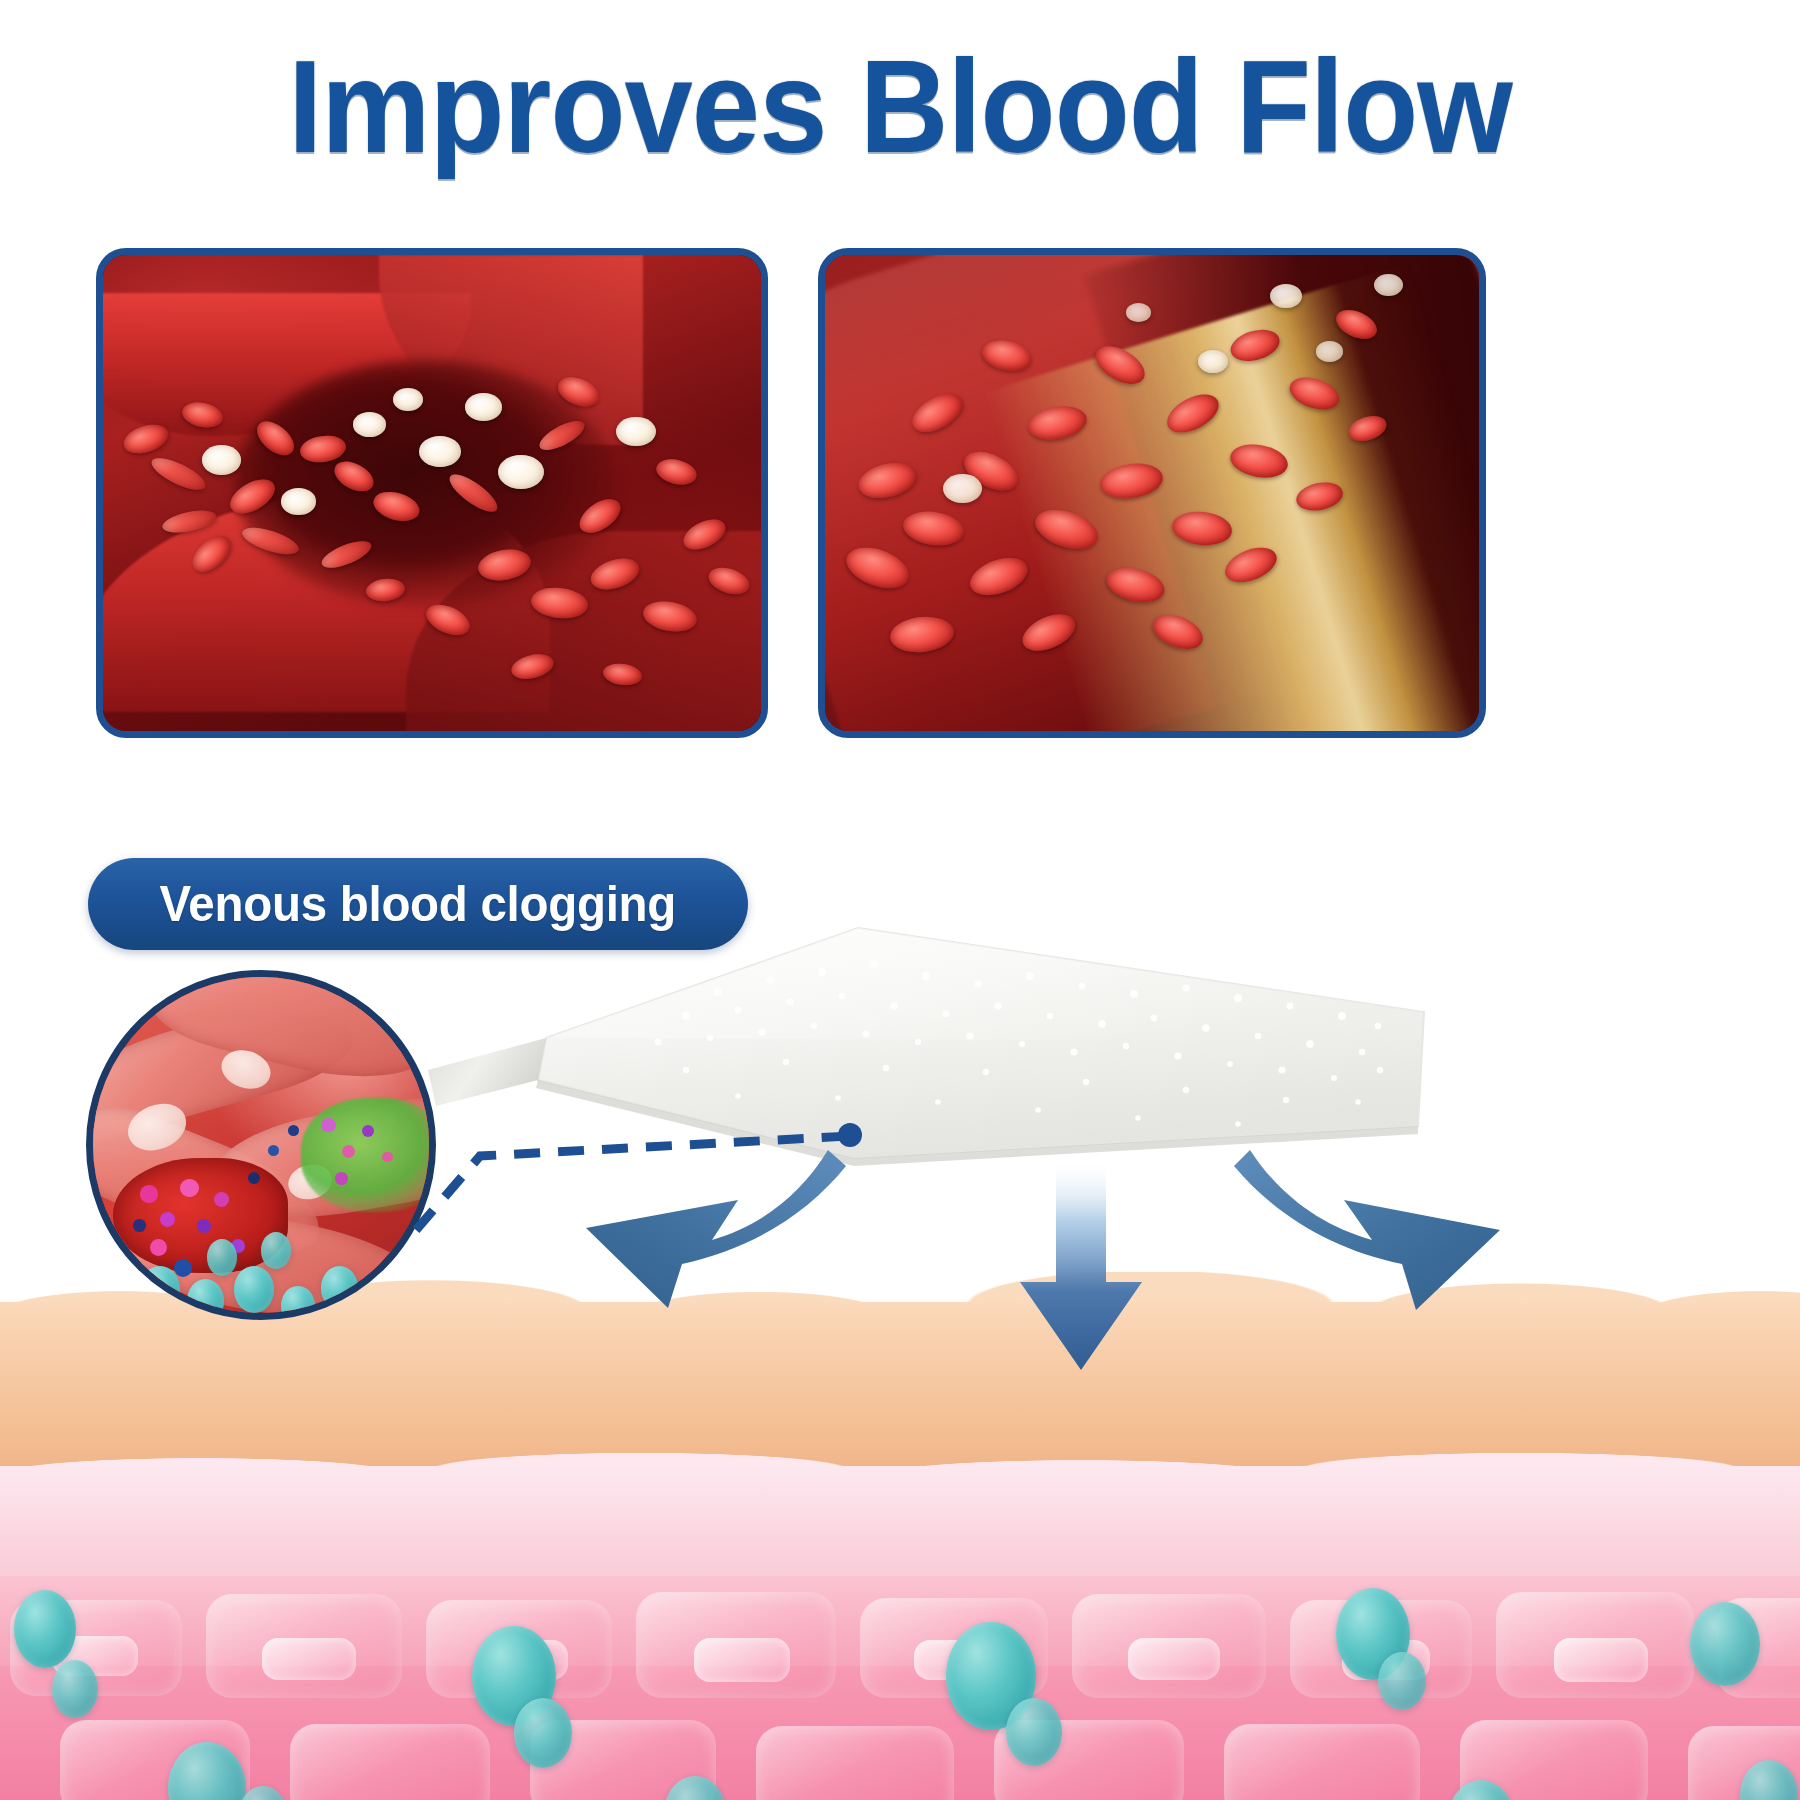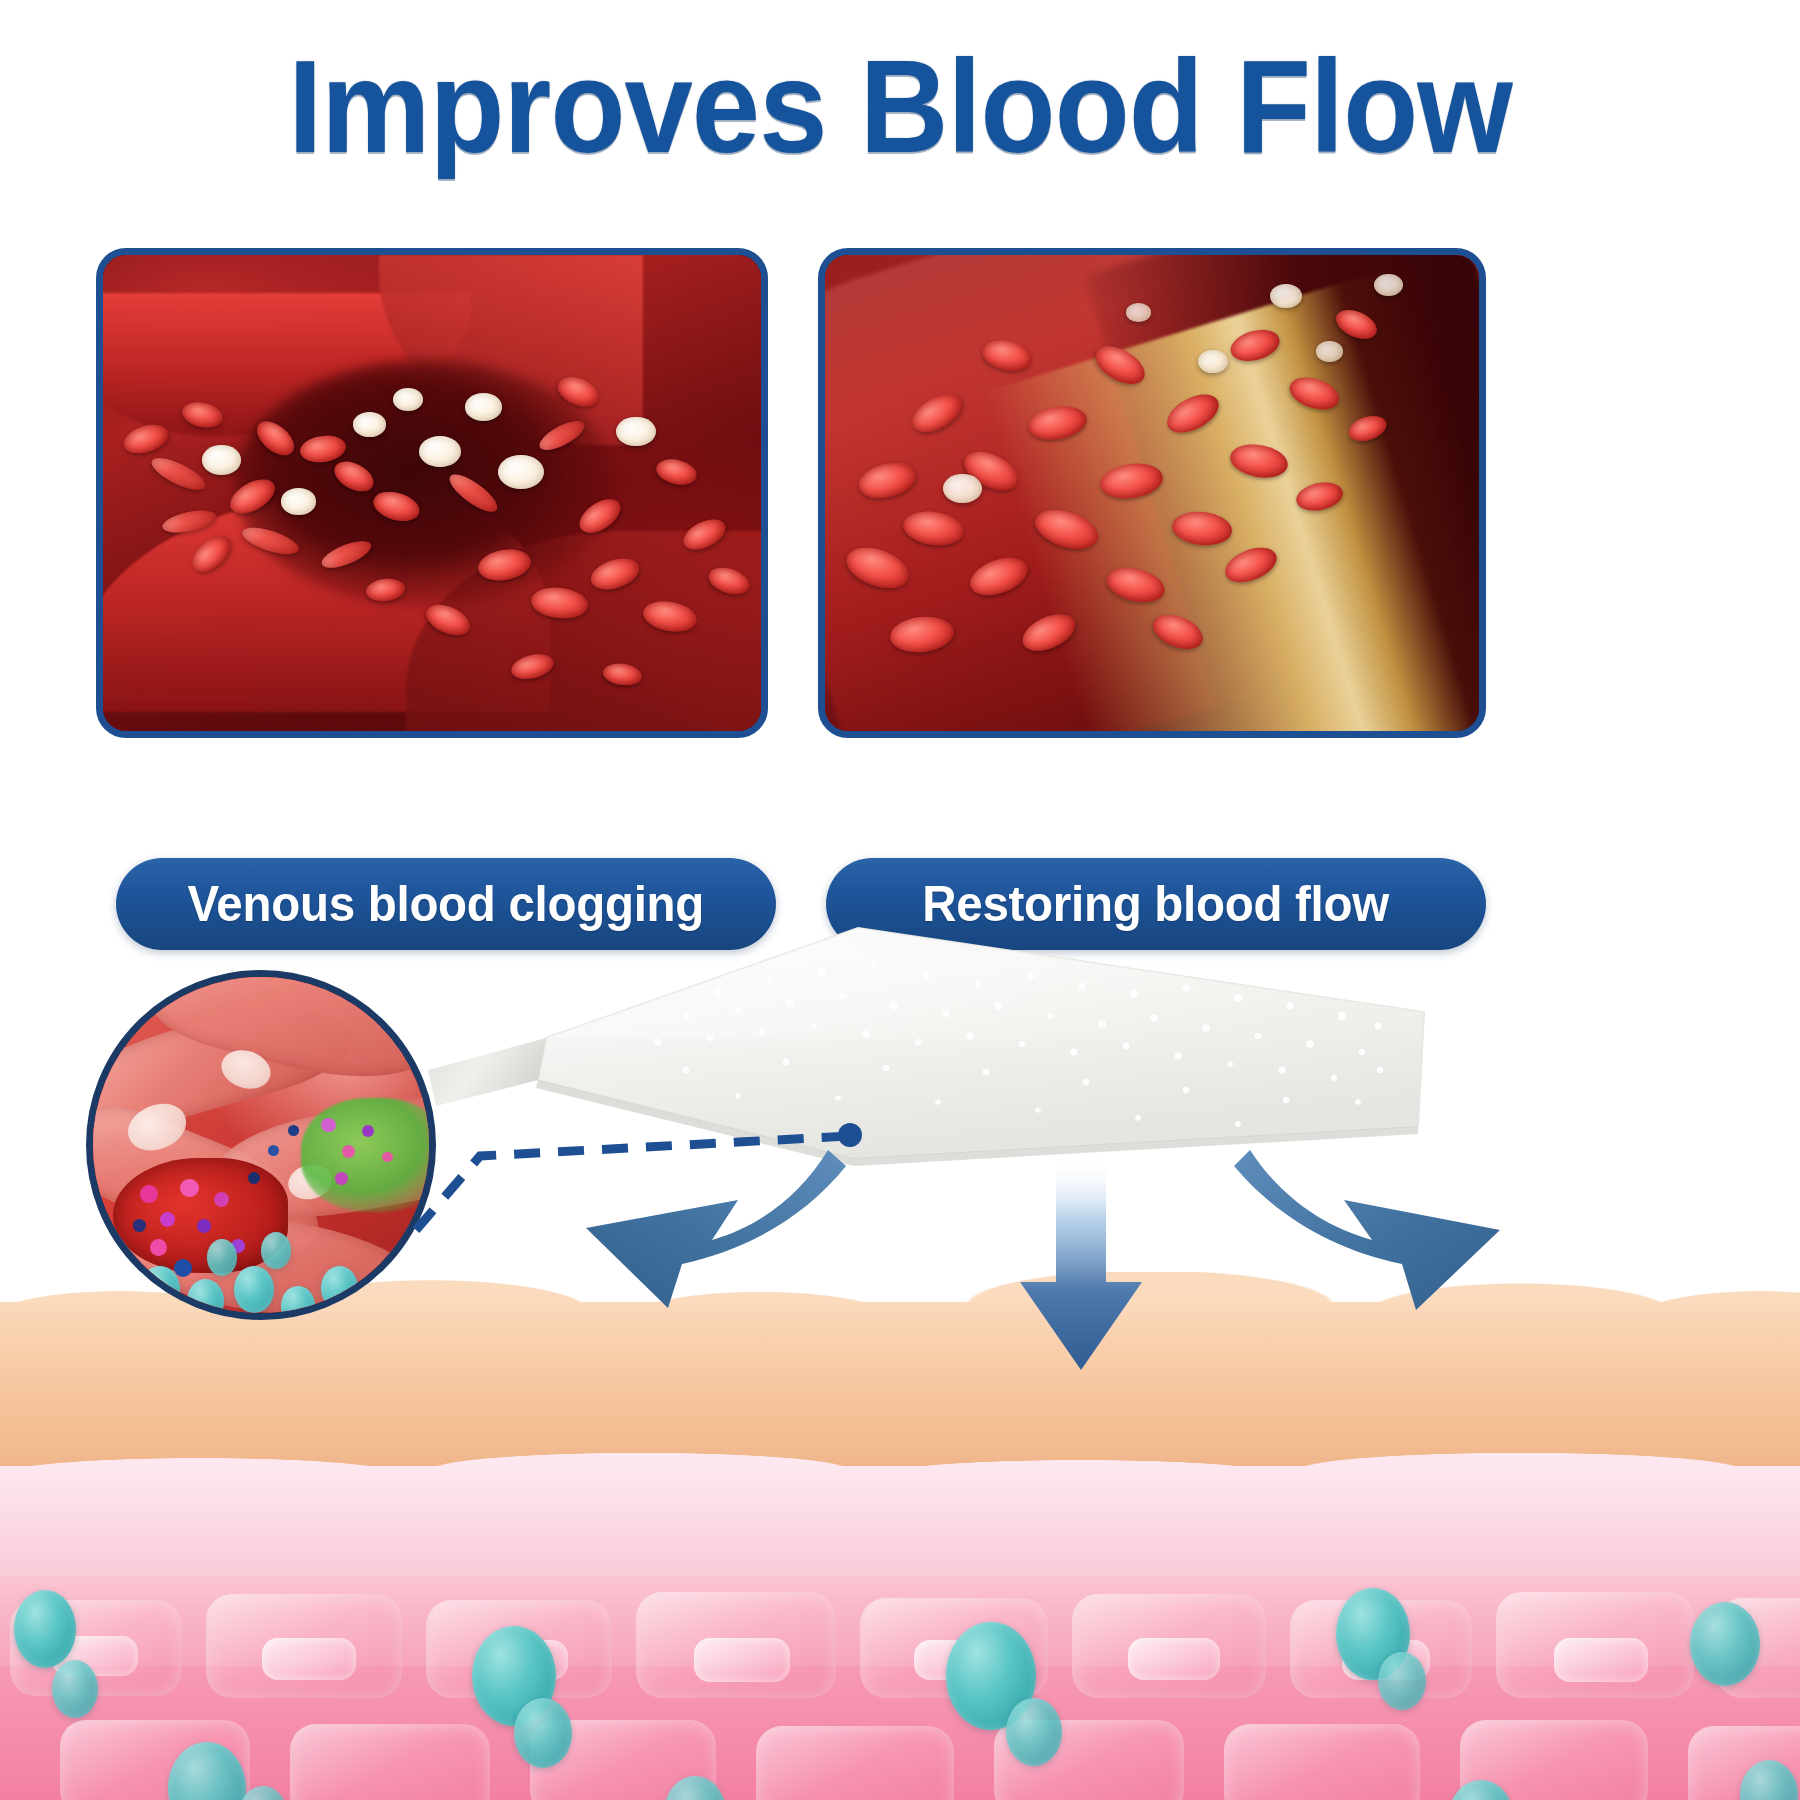--- a/index.html
+++ b/index.html
@@ -123,21 +123,21 @@
     background:linear-gradient(180deg,#2a63a8 0%,#1d5398 45%,#17467f 100%);
     display:flex;align-items:center;justify-content:center;
     box-shadow:0 3px 8px rgba(20,50,95,.28);
   }
   .pill span{
     color:#ffffff;font-size:50px;font-weight:bold;letter-spacing:-.3px;
     transform:scaleX(.95);
     text-shadow:0 1px 2px rgba(0,0,0,.22);
     white-space:nowrap;
   }
-  #pill-left{left:116px;top:858px;width:660px;align-items:center;}
+  #pill-left{left:88px;top:858px;width:660px;align-items:center;}
   #pill-right{left:826px;top:858px;width:660px;}
 
   
   #bottom{position:absolute;left:0;top:900px;width:1800px;height:900px;}
 
   
   .skin-layer{position:absolute;left:0;width:1800px;}
   #epidermis{
     top:402px;height:172px;
     background:linear-gradient(180deg,#fbd9bb 0%,#f7caa4 40%,#f3bd92 78%,#f0b389 100%);
@@ -324,23 +324,20 @@
       <div class="rbc w" style="left:57%;top:20%;width:4.6%;height:4.8%;opacity:.9;"></div>
       <div class="rbc w" style="left:68%;top:6%;width:5%;height:5.2%;opacity:.9;"></div>
       <div class="rbc w" style="left:84%;top:4%;width:4.4%;height:4.6%;opacity:.85;"></div>
       <div class="rbc w" style="left:46%;top:10%;width:3.8%;height:4%;opacity:.8;"></div>
       <div class="rbc w" style="left:75%;top:18%;width:4.2%;height:4.4%;opacity:.8;"></div>
     </div>
   </div>
 
   <div class="pill" id="pill-left">
     <span>Venous blood clogging</span>
-  </div>
-  <div class="pill" id="pill-right">
-    <span>Restoring blood flow</span>
   </div>
 
   <div id="bottom">
 
     <div class="skin-layer" id="epidermis-top"></div>
     <div class="skin-layer" id="epidermis"></div>
     <div class="skin-layer" id="dermis-pale-top"></div>
     <div class="skin-layer" id="dermis-pale"></div>
     <div class="skin-layer" id="dermis-mid"></div>
     <div class="skin-layer" id="dermis-deep"></div>

